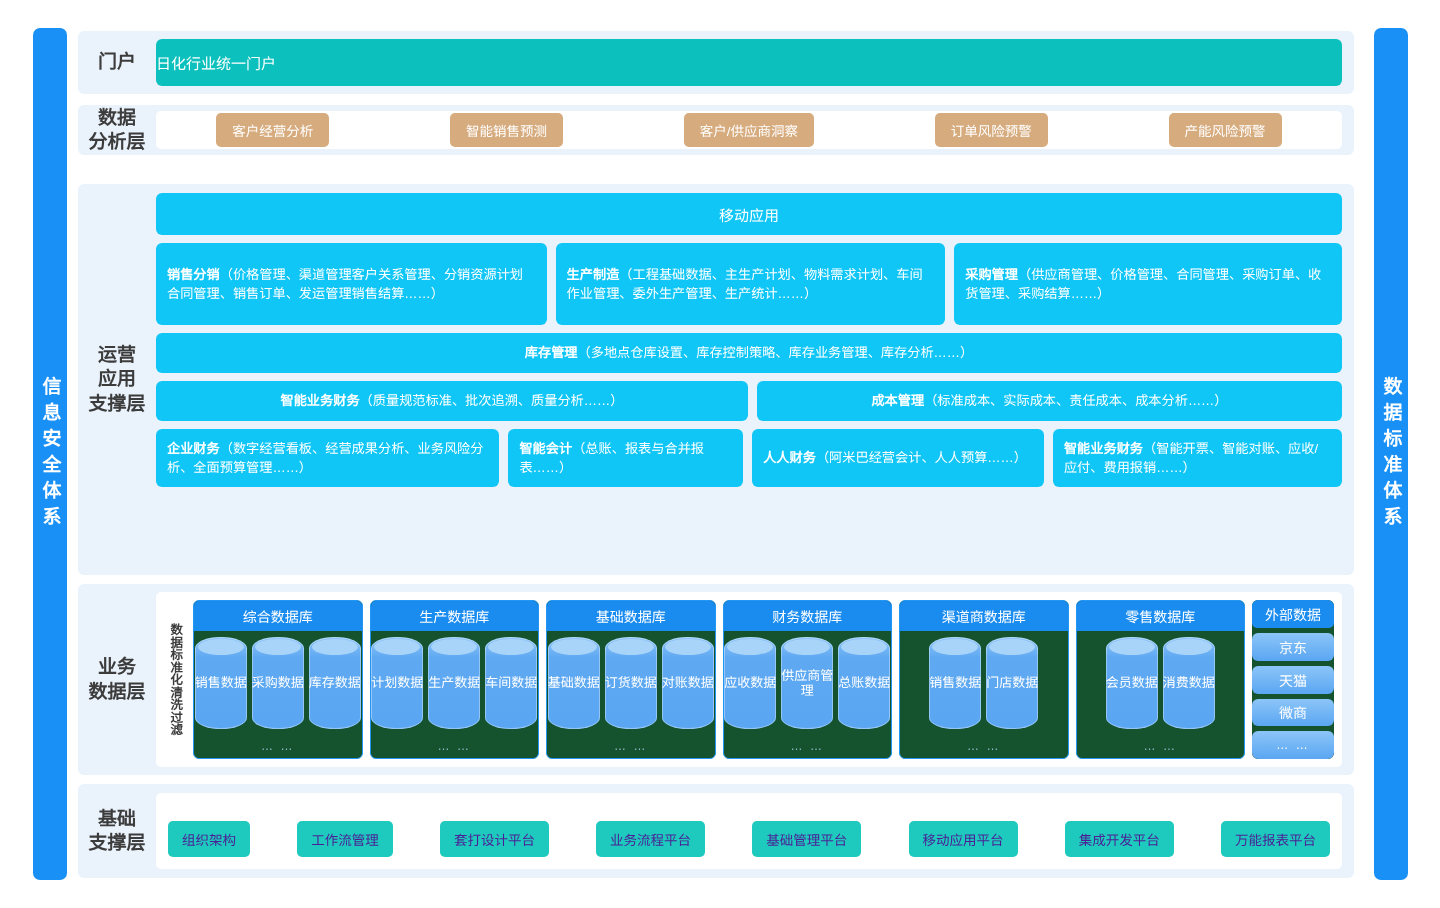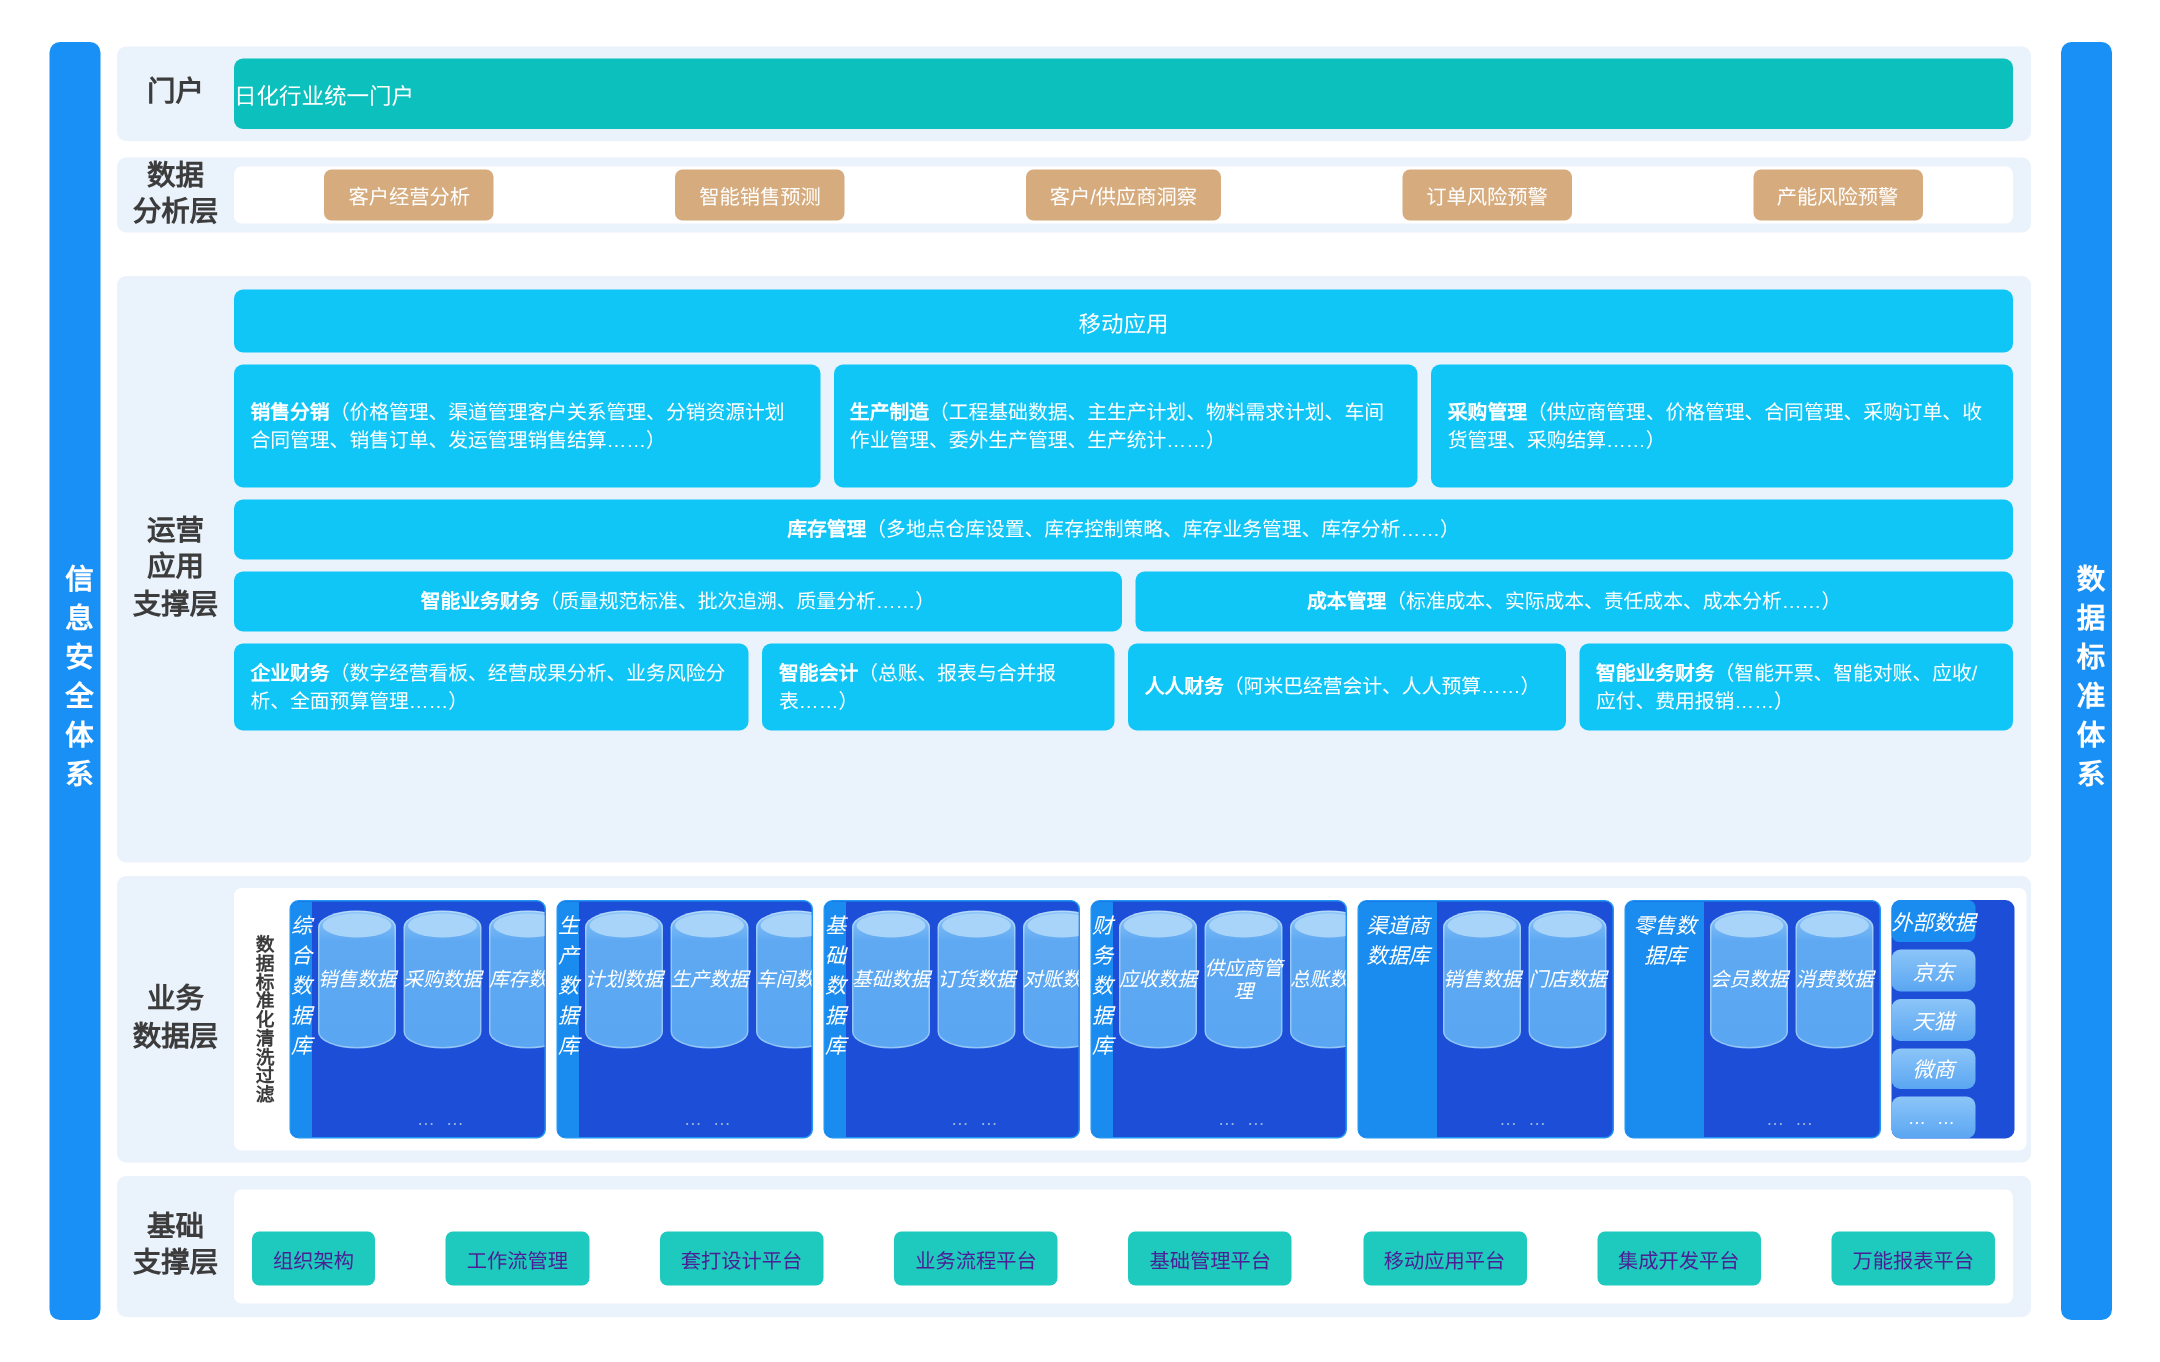--- a/index.html
+++ b/index.html
@@ -86,22 +86,22 @@
     display:flex;align-items:stretch;padding:8px 8px;box-sizing:border-box;gap:7px;
   }
   .clean-col{
     flex:0 0 22px;display:flex;align-items:center;justify-content:center;
   }
   .clean-col span{
     writing-mode:vertical-rl;text-orientation:upright;
     font-size:12.5px;font-weight:700;color:#3c3c3c;letter-spacing:0px;line-height:1;
   }
   .db-group{
-    flex:1;display:flex;
-    border:1.6px solid #2196f3;border-radius:6px;overflow:hidden;background:#1d4ed8;font-style:italic;
+    flex:1;display:flex;flex-direction:column;
+    border:1.6px solid #2196f3;border-radius:6px;overflow:hidden;background:#14532d;
   }
   .db-group.ext{flex:0 0 82px;border:none;}
   .db-head{
     background:#1a8cf0;color:#fff;font-size:14px;text-align:center;
     padding:5px 0;font-weight:400;
   }
   .db-body{
     flex:1;display:flex;flex-direction:column;align-items:center;
     justify-content:space-between;padding:6px 4px 3px;box-sizing:border-box;
   }

